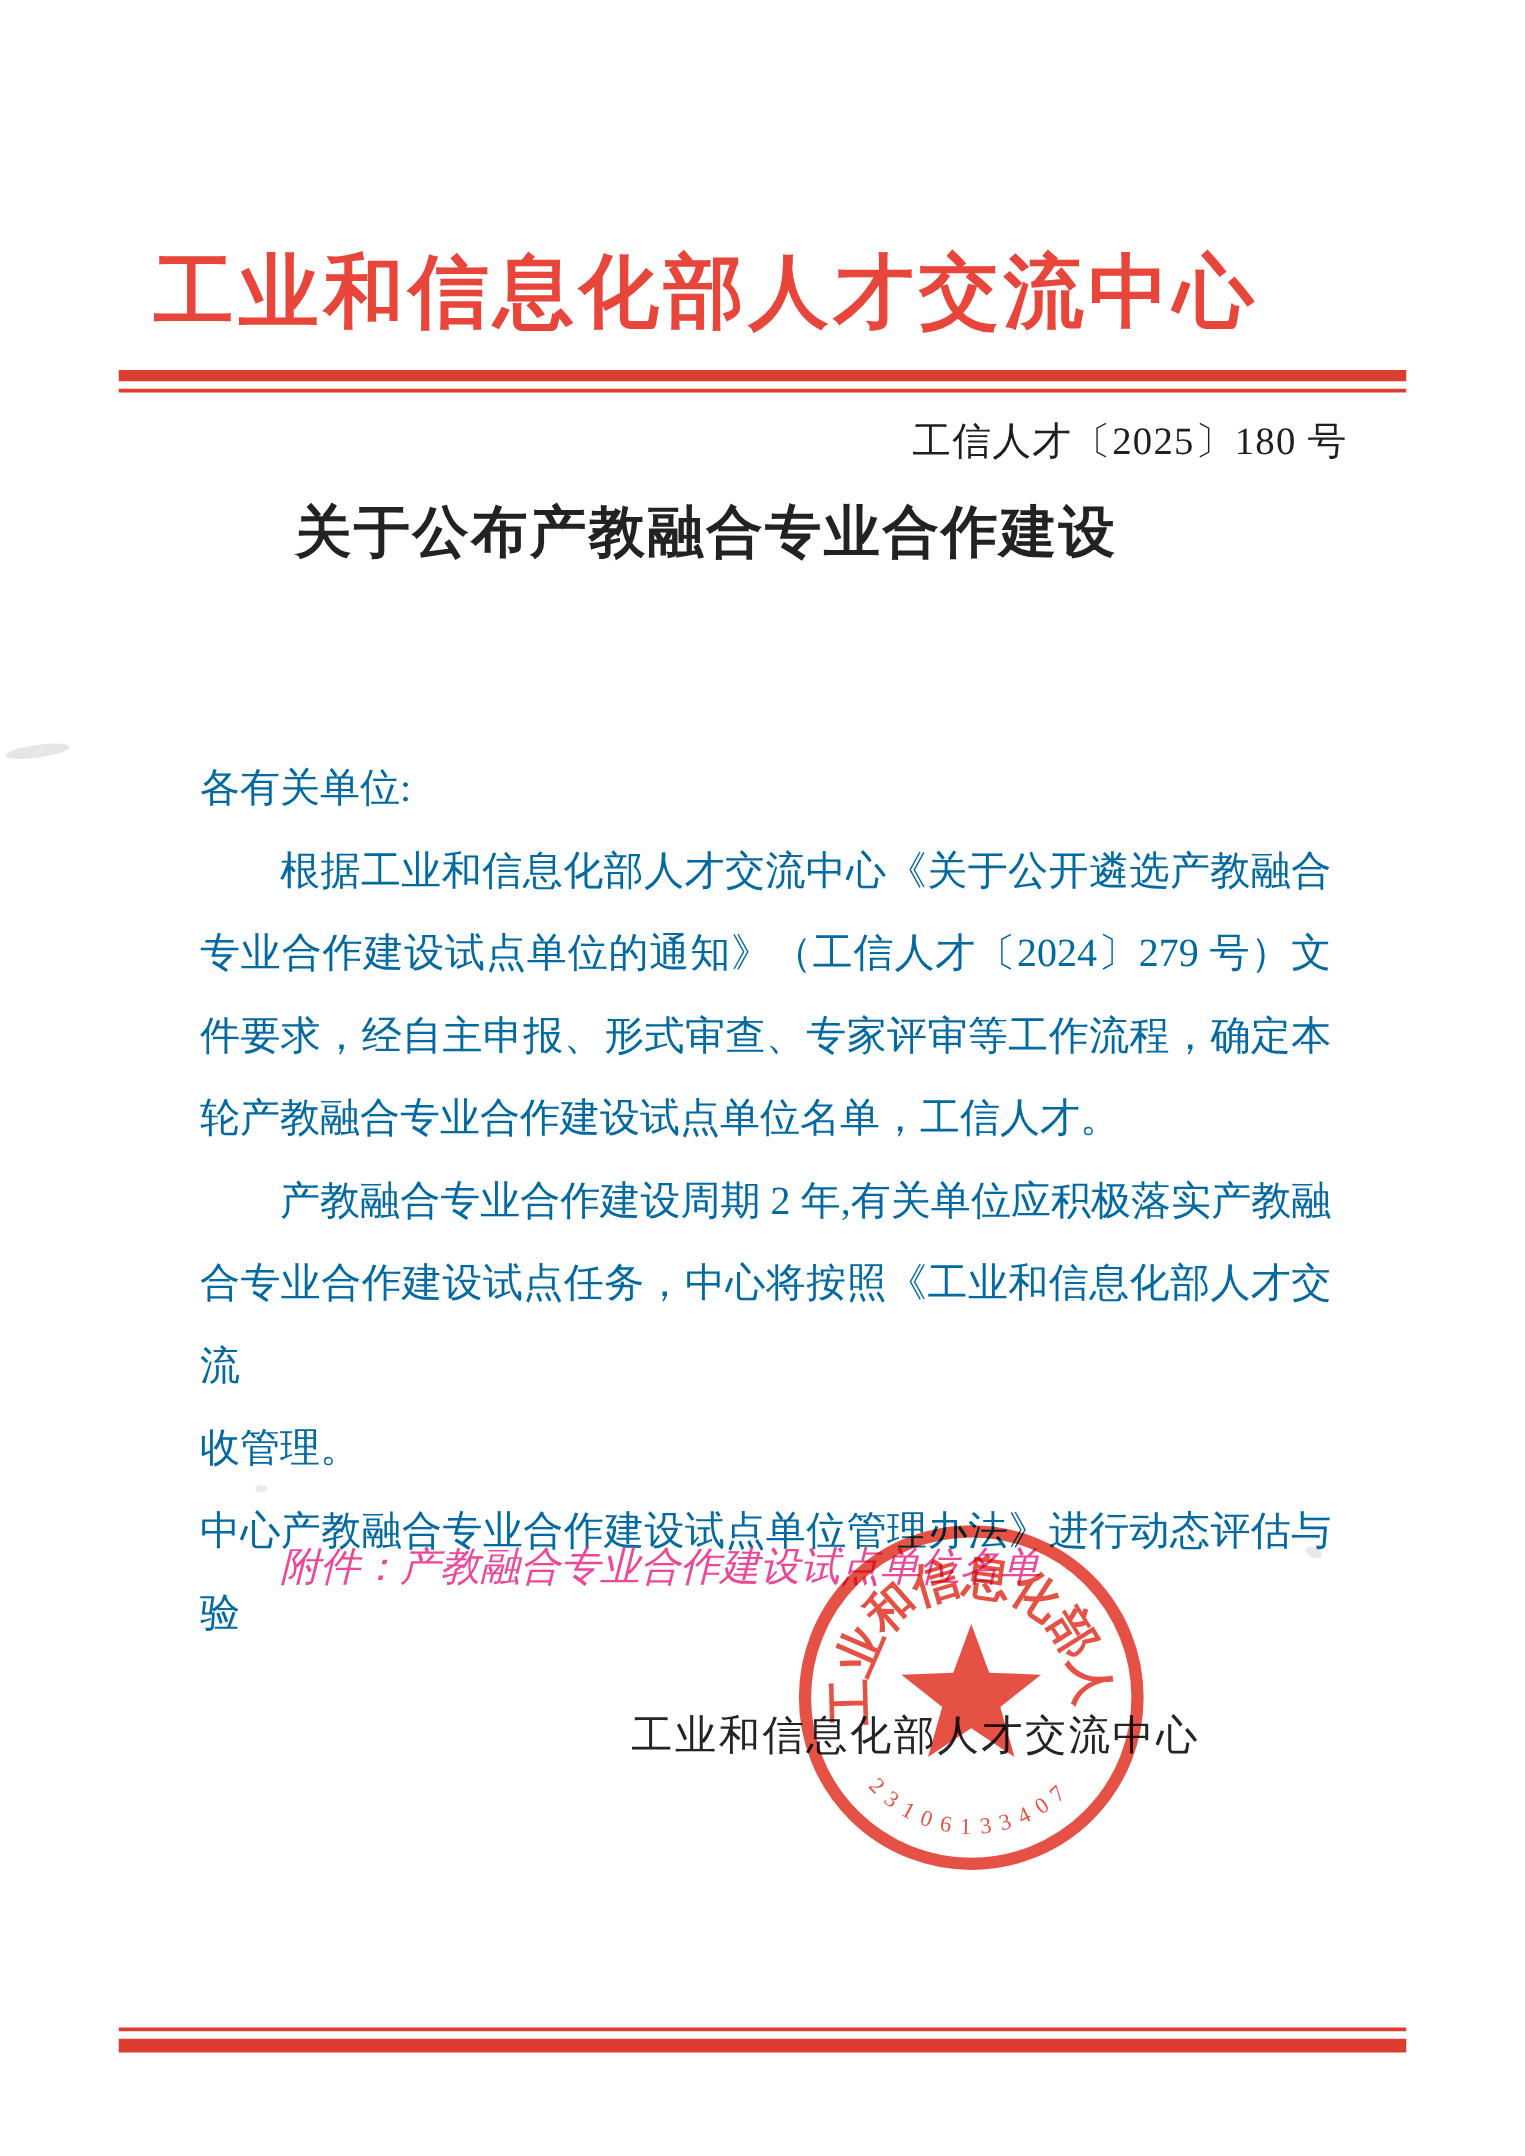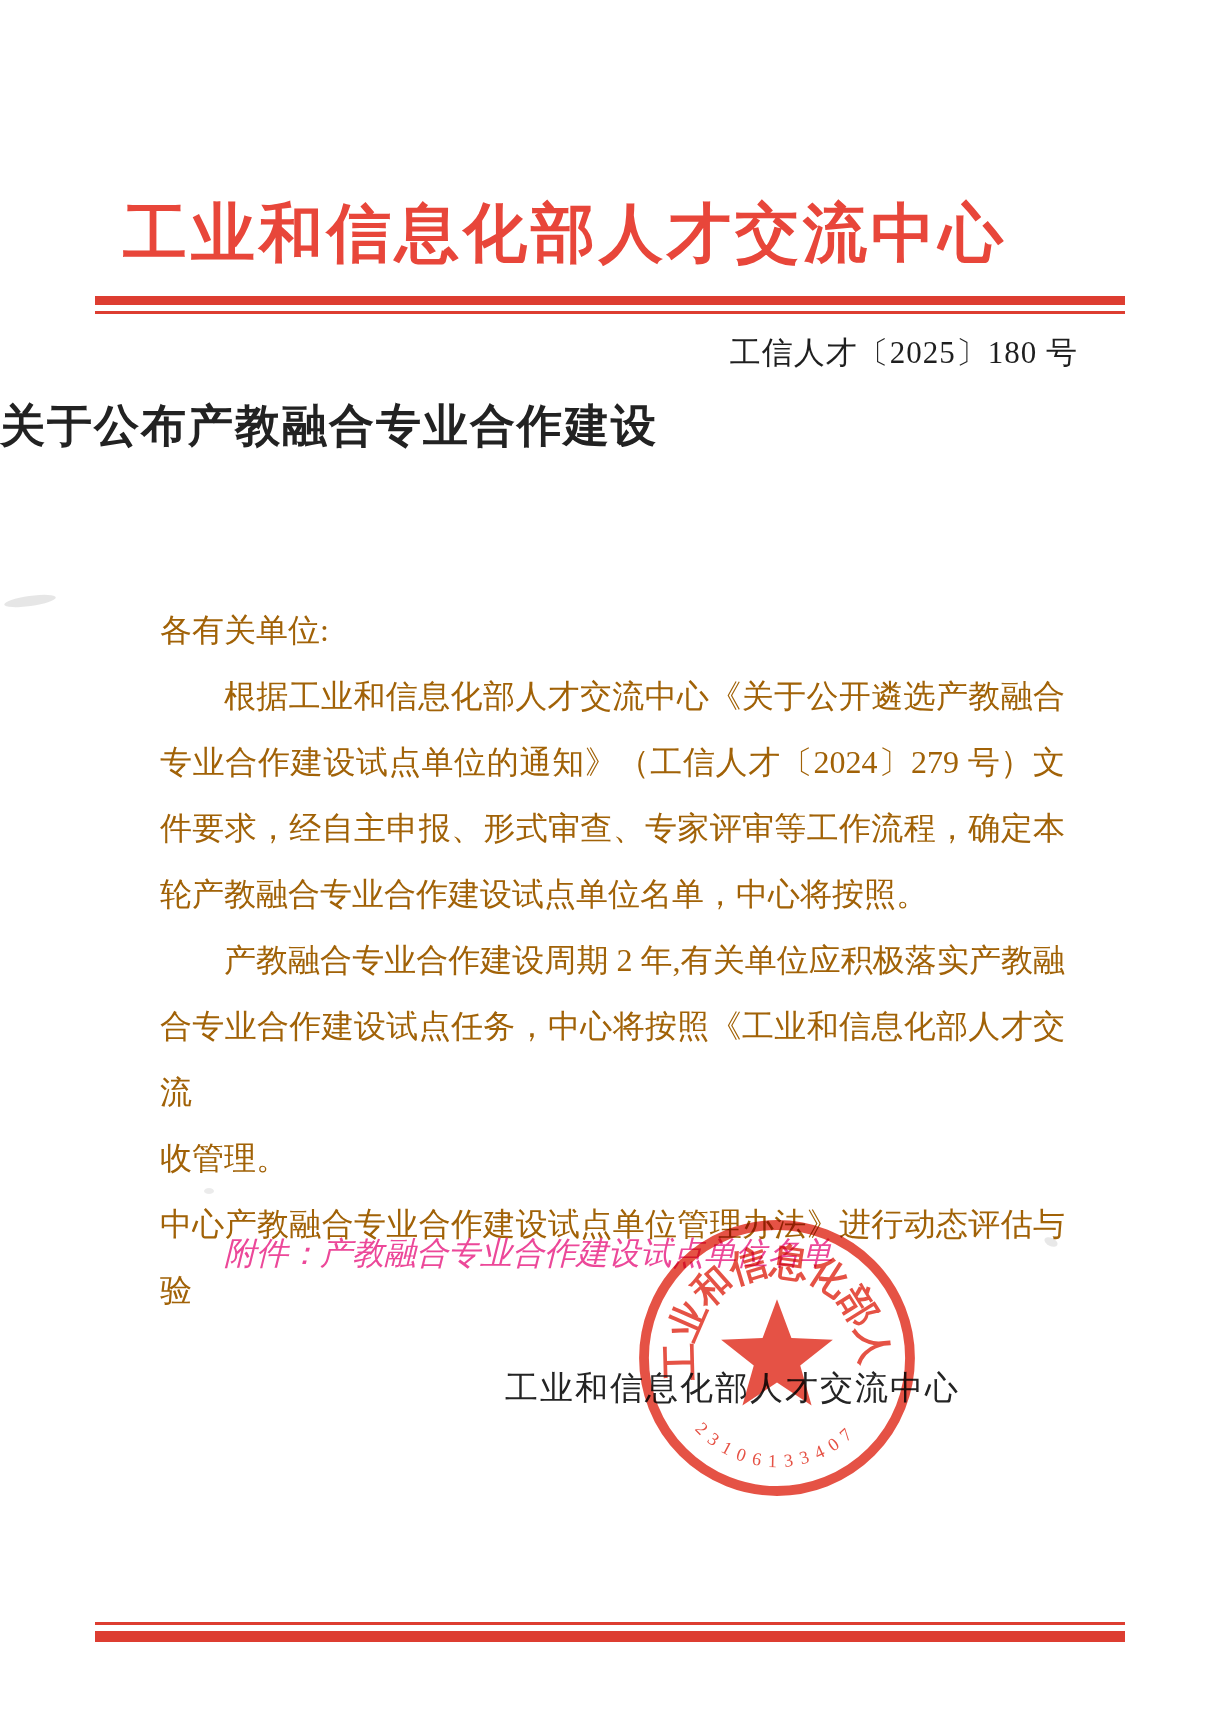--- a/index.html
+++ b/index.html
@@ -28,30 +28,30 @@
   .rule.bottom-thick{top:1601px;height:11px;}
   
   .doc-number{
     position:absolute;top:302px;right:142px;
     font-size:31px;letter-spacing:1px;
     white-space:nowrap;
   }
   
   .doc-title{
     position:absolute;top:366px;left:0;right:90px;
-    text-align:left;
+    text-align:center;
     font-size:45px;font-weight:700;
     line-height:60px;letter-spacing:2px;
     color:#222222;
   }
   
   .body-text{
     position:absolute;top:567px;left:160px;width:905px;
     font-size:32px;line-height:66px;
-    color:#a16207;
+    color:#0369a1;
   }
   .body-line{white-space:nowrap;}
   .body-line.justify{
     white-space:normal;
     text-align:justify;
     text-align-last:justify;
   }
   .body-line.indent{text-indent:64px;}
   
   .attachment{
@@ -93,21 +93,21 @@
 
   <div class="doc-title">
     <div>关于公布产教融合专业合作建设</div>
   </div>
 
   <div class="body-text">
       <div class="body-line">各有关单位:</div>
       <div class="body-line indent justify">根据工业和信息化部人才交流中心《关于公开遴选产教融合</div>
       <div class="body-line justify">专业合作建设试点单位的通知》（工信人才〔2024〕279 号）文</div>
       <div class="body-line justify">件要求，经自主申报、形式审查、专家评审等工作流程，确定本</div>
-      <div class="body-line">轮产教融合专业合作建设试点单位名单，中心将按照。</div>
+      <div class="body-line">轮产教融合专业合作建设试点单位名单，工信人才。</div>
       <div class="body-line indent justify">产教融合专业合作建设周期 2 年,有关单位应积极落实产教融</div>
       <div class="body-line justify">合专业合作建设试点任务，中心将按照《工业和信息化部人才交流</div>
       <div class="body-line">收管理。</div>
       <div class="body-line justify">中心产教融合专业合作建设试点单位管理办法》进行动态评估与验</div>
     </div>
 
   <div class="attachment">附件：产教融合专业合作建设试点单位名单</div>
 
   <div class="signature">工业和信息化部人才交流中心</div>
 

